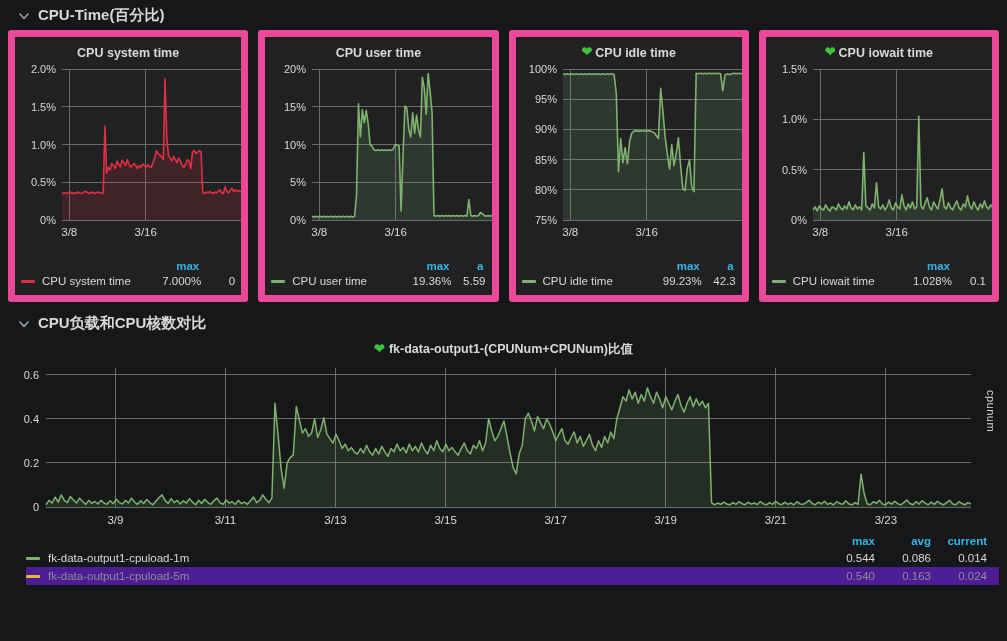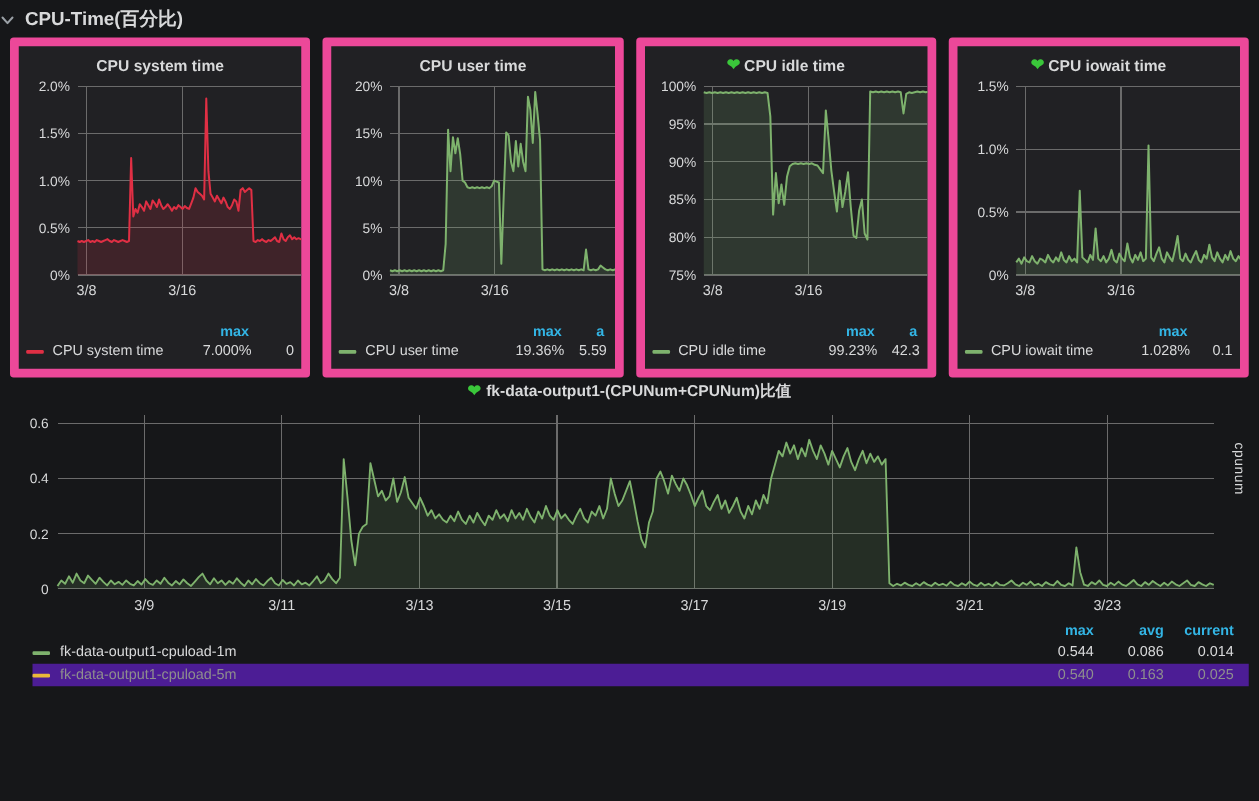--- a/index.html
+++ b/index.html
@@ -7,21 +7,21 @@
     width: 1007px; height: 641px;
     background: #161719;
     font-family: "Liberation Sans", sans-serif;
     overflow: hidden;
   }
   .dashboard { position: relative; width: 1007px; height: 641px; }
 
   
   .row-header {
     display: flex; align-items: center; gap: 8px;
-    height: 30px; 
+    height: 30px; padding-left: 18px;
     color: #d8d9da;
     font-size: 15px; font-weight: bold;
   }
   .chevron {
     width: 12px; height: 12px; flex: none;
     position: relative; top: 1px;
   }
   .chevron svg { display: block; }
 
   
@@ -290,20 +290,28 @@
             <span>CPU iowait time</span>
           </span>
           <span class="legend-val" style="width:60px">1.028%</span>
           <span class="legend-val" style="width:34px">0.1</span>
         </div>
       </div>
     </div>
 
   </div>
 
+  <div class="row-header" style="margin-top:6px">
+    <span class="chevron">
+      <svg width="12" height="12" viewBox="0 0 12 12">
+          <path d="M2 4 L6 8.5 L10 4" stroke="#9aa0a6" stroke-width="1.6" fill="none" stroke-linecap="round" stroke-linejoin="round"></path>
+        </svg>
+    </span>
+    <span>CPU负载和CPU核数对比</span>
+  </div>
 
   <div class="big-panel">
     <div class="big-title">
       <span class="heart">❤</span>
       <span>fk-data-output1-(CPUNum+CPUNum)比值</span>
     </div>
     <div class="big-plot">
       <svg id="svg-big" width="991" height="175">
           <line x1="38" x2="963" y1="147" y2="147" stroke="#6b6b6b" stroke-width="1" shape-rendering="crispEdges"></line>
           <text x="31" y="151" text-anchor="end" class="axis-label">0</text>
@@ -349,18 +357,18 @@
         <span class="c">0.086</span>
         <span class="c">0.014</span>
       </div>
       <div class="bl-row dim">
         <span class="bl-name">
           <span class="swatch" style="background:#eab839"></span>
           <span>fk-data-output1-cpuload-5m</span>
         </span>
         <span class="c">0.540</span>
         <span class="c">0.163</span>
-        <span class="c">0.025</span>
+        <span class="c">0.024</span>
       </div>
     </div>
   </div>
 
 </div>
 
 </body></html>

